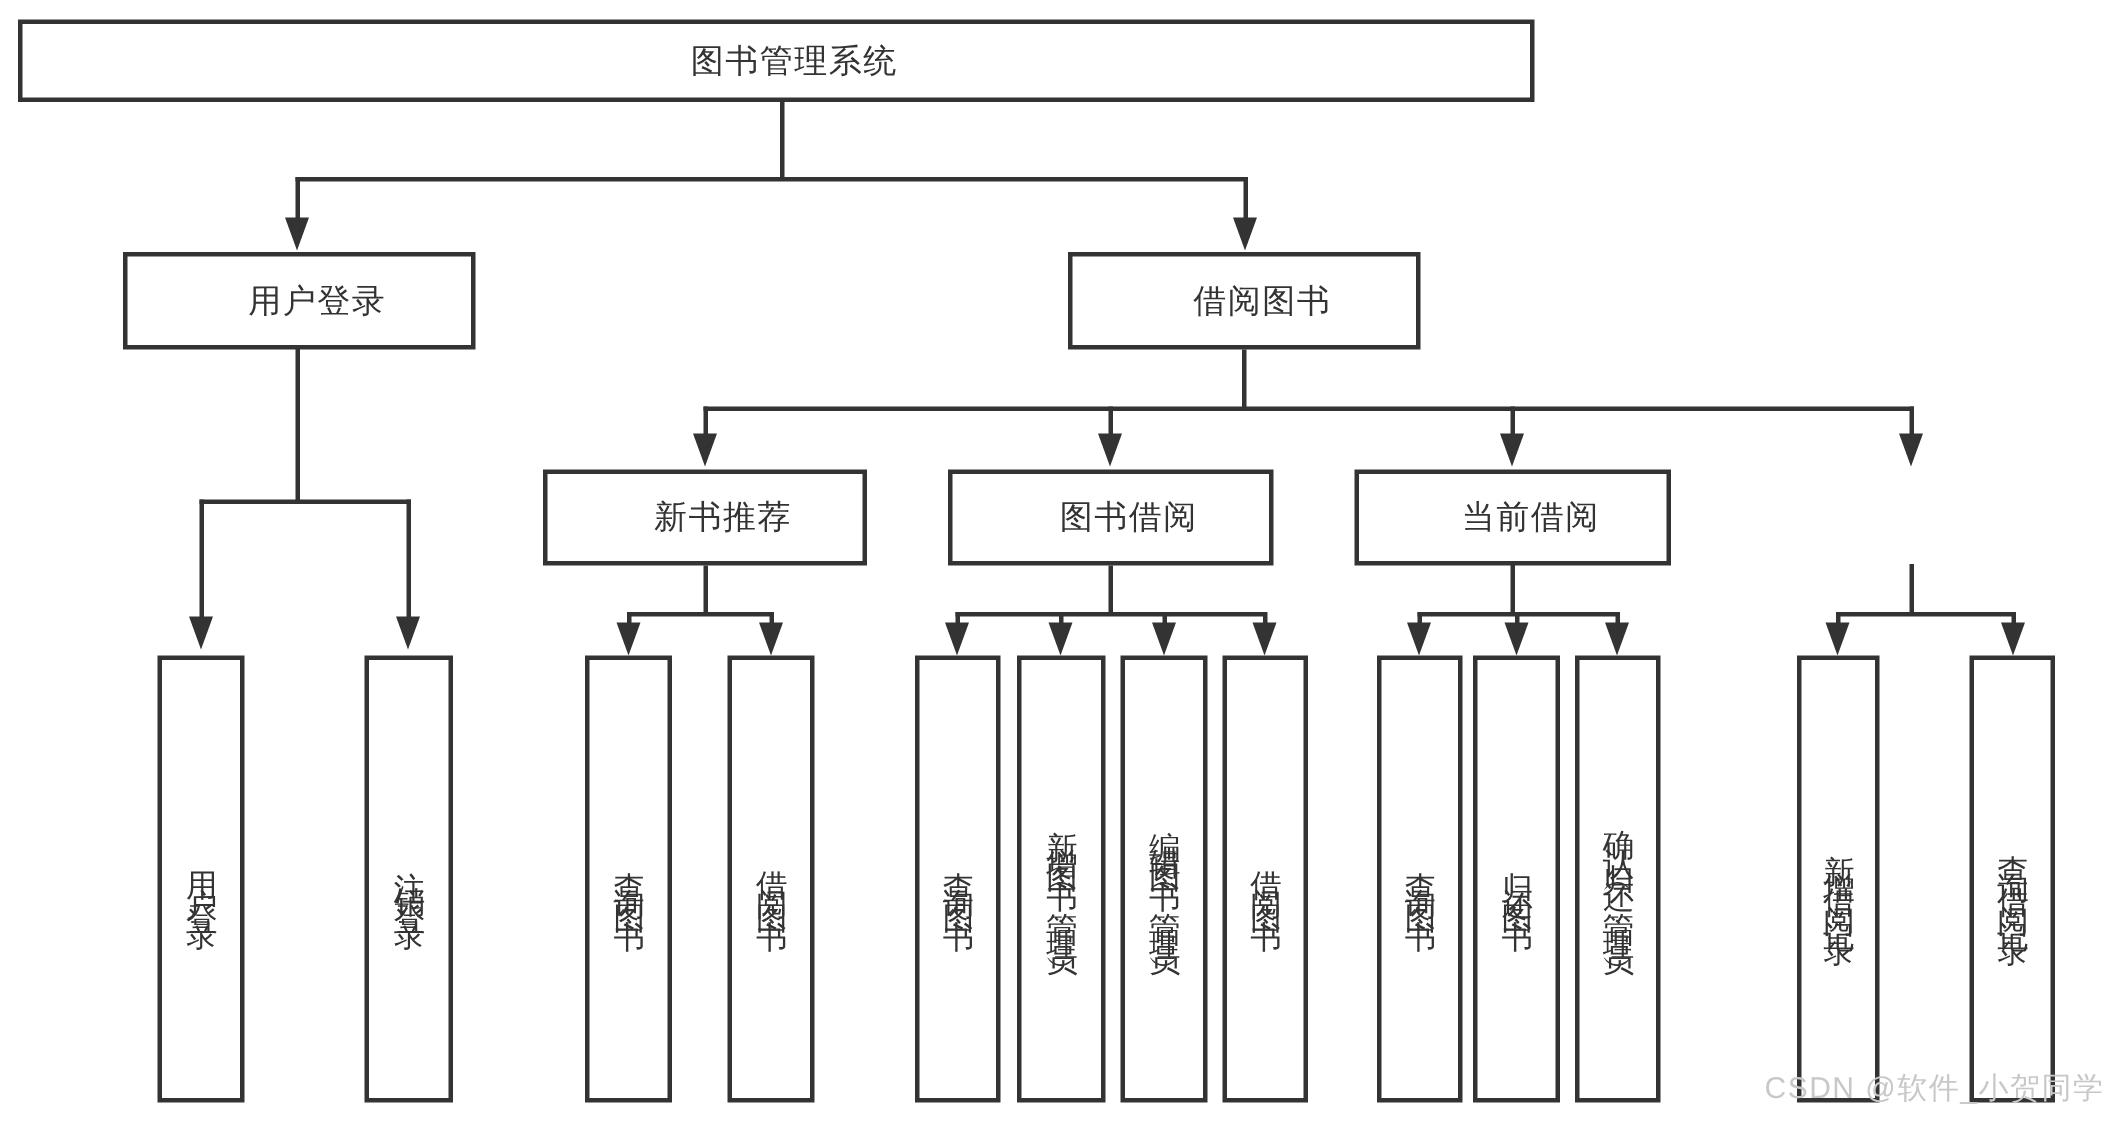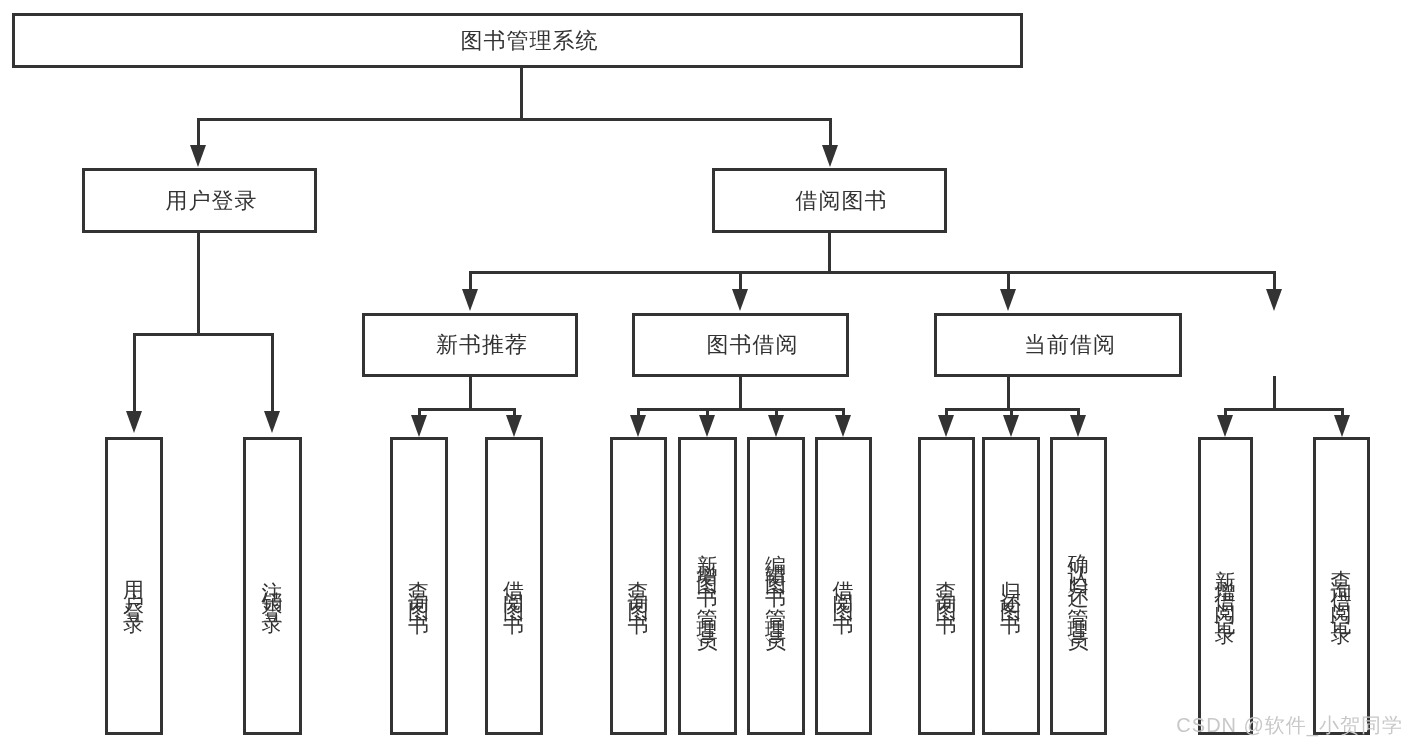--- a/index.html
+++ b/index.html
@@ -61,21 +61,21 @@
   <div class="ahead" style="left:1000px;top:289px"></div>
   <div class="vline" style="left:1273px;top:271px;height:20px"></div>
   <div class="ahead" style="left:1266px;top:289px"></div>
 
   <div class="hbox" style="left:632px;top:313px;width:217px;height:64px">
     <span>图书借阅</span>
   </div>
   <div class="hbox" style="left:362px;top:313px;width:216px;height:64px">
     <span>新书推荐</span>
   </div>
-  <div class="hbox" style="left:934px;top:313px;width:248px;height:64px">
+  <div class="hbox" style="left:903px;top:313px;width:211px;height:64px">
     <span>当前借阅</span>
   </div>
 
   <div class="vline" style="left:469px;top:377px;height:33px"></div>
   <div class="hline" style="left:418px;top:408px;width:98px"></div>
   <div class="vline" style="left:418px;top:408px;height:9px"></div>
   <div class="ahead" style="left:411px;top:415px"></div>
   <div class="vline" style="left:513px;top:408px;height:9px"></div>
   <div class="ahead" style="left:506px;top:415px"></div>
 

